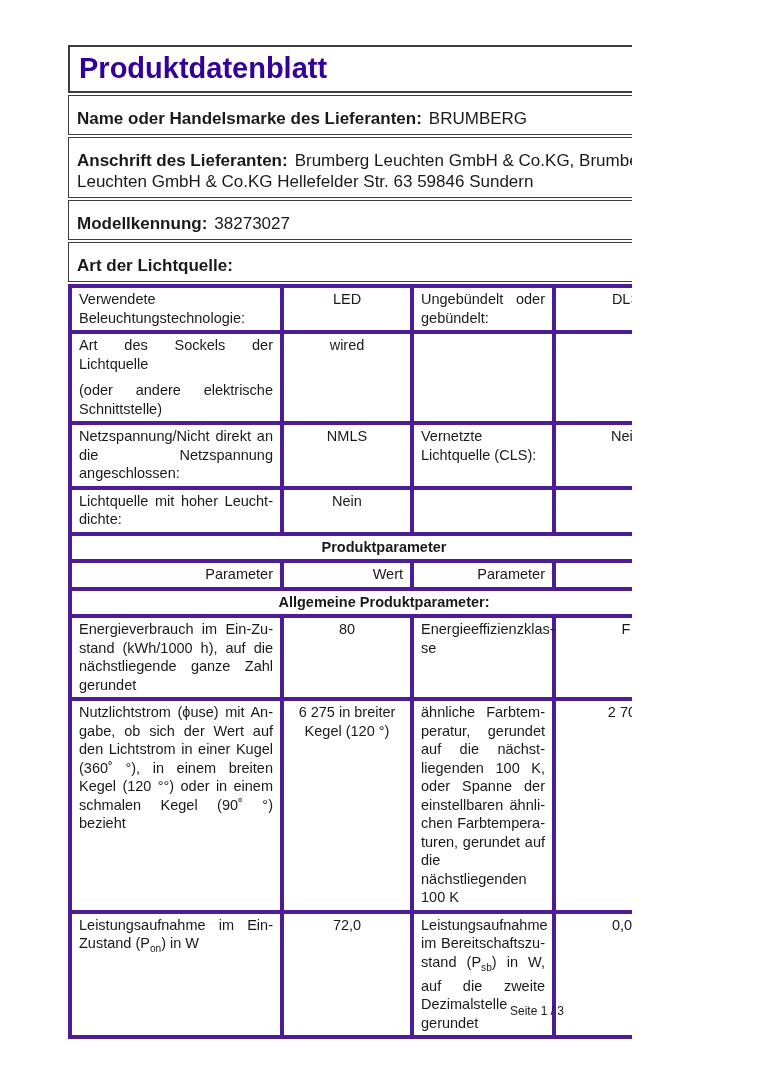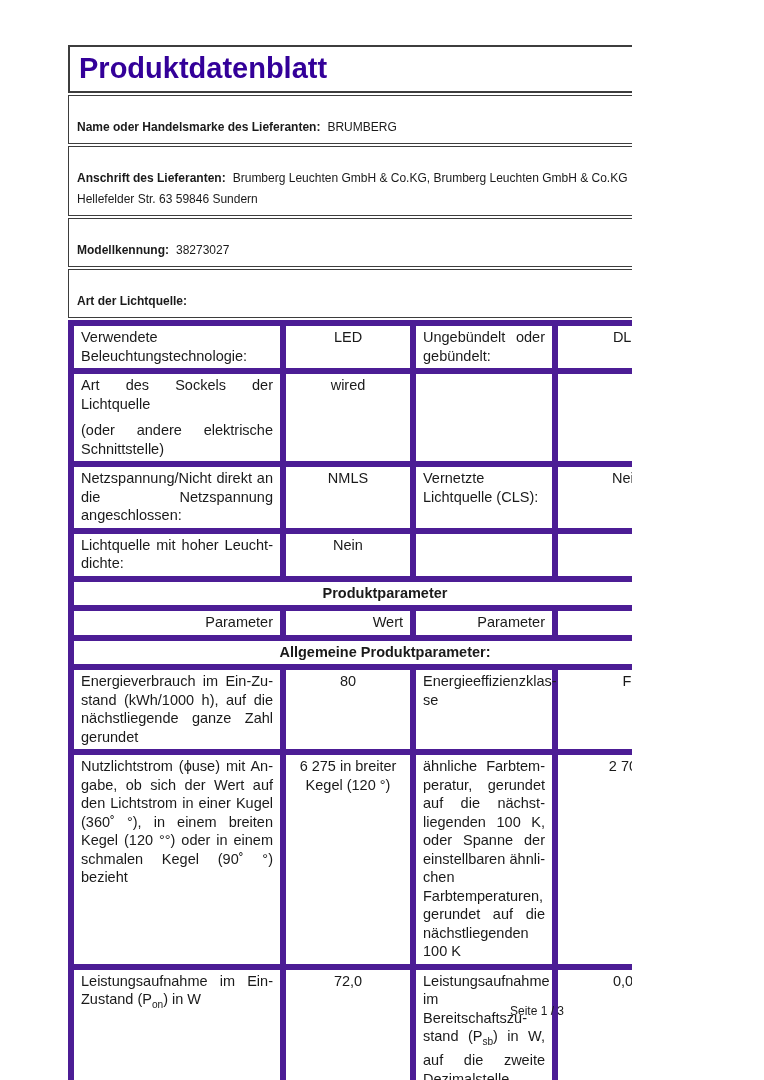--- a/index.html
+++ b/index.html
@@ -11,30 +11,30 @@
   .doc { position:absolute; left:68px; top:45px; width:628px; }
 
   
   .box { border:1.5px solid #3d3d3d; box-sizing:border-box; background:#fff; }
   .box + .box, .box + table, table + .box { margin-top:2px; }
 
   .title-box { border-width:2px; padding:4px 9px 6px 9px; }
   .title-box h1 { margin:0; font-size:29px; line-height:34px; font-weight:bold; }
   .title-box p { margin:5px 0 0 0; font-size:15px; line-height:20.5px; }
 
-  .info { padding:21px 8px 5px 8px; font-size:12px; line-height:21px; }
+  .info { padding:12px 8px 5px 8px; font-size:17px; line-height:21px; }
   .lbl { font-weight:bold; }
   .val { margin-left:7px; }
 
   table.grid {
     border-collapse:collapse; table-layout:fixed; width:628px;
     margin-top:2px; border:2px solid #3d3d3d;
     font-size:14.5px; line-height:18.5px;
   }
-  table.grid td { border:6px solid #4c1d95; vertical-align:top; padding:2px 7px 3px 7px; }
+  table.grid td { border:4px solid #4c1d95; vertical-align:top; padding:2px 7px 3px 7px; }
   td.c1, td.c3 { text-align:justify; hyphens:manual; }
   td.c2, td.c4 { text-align:center; }
   td.spanhdr { text-align:center; font-weight:bold; }
   tr.colhdr td { text-align:right;margin-top:44px; }
   .para2 { margin-top:8px; }
   sub { font-size:70%; }
 
   .footer {
     position:absolute; right:68px; top:1004px;
     font-size:12px; line-height:14px; color:#1a1a1a;

